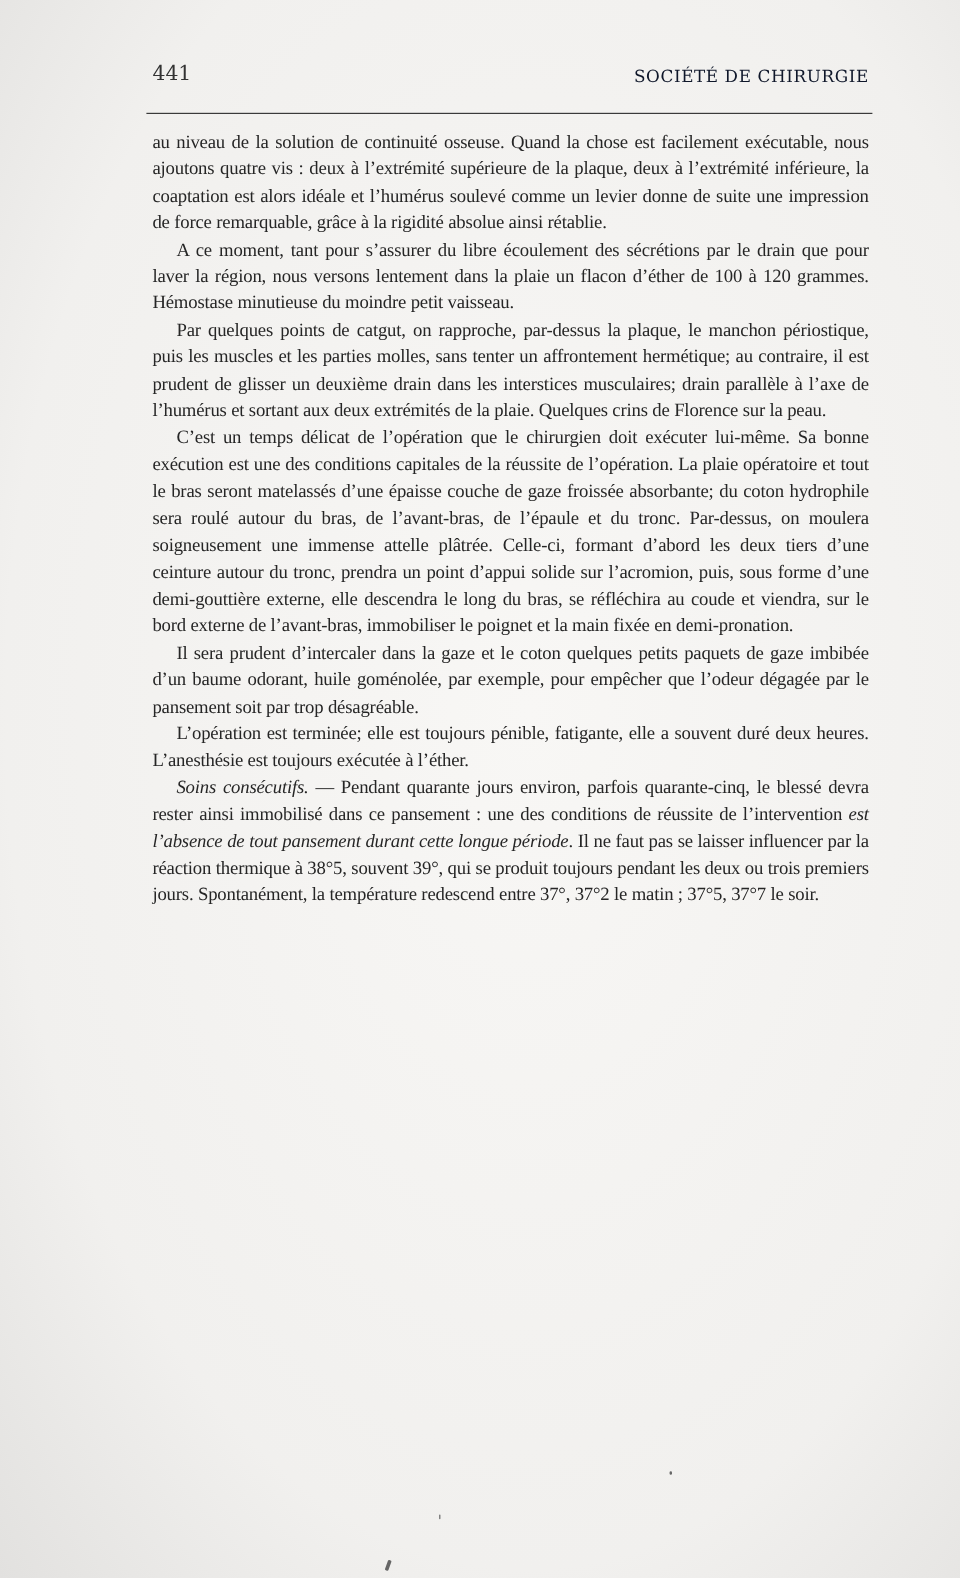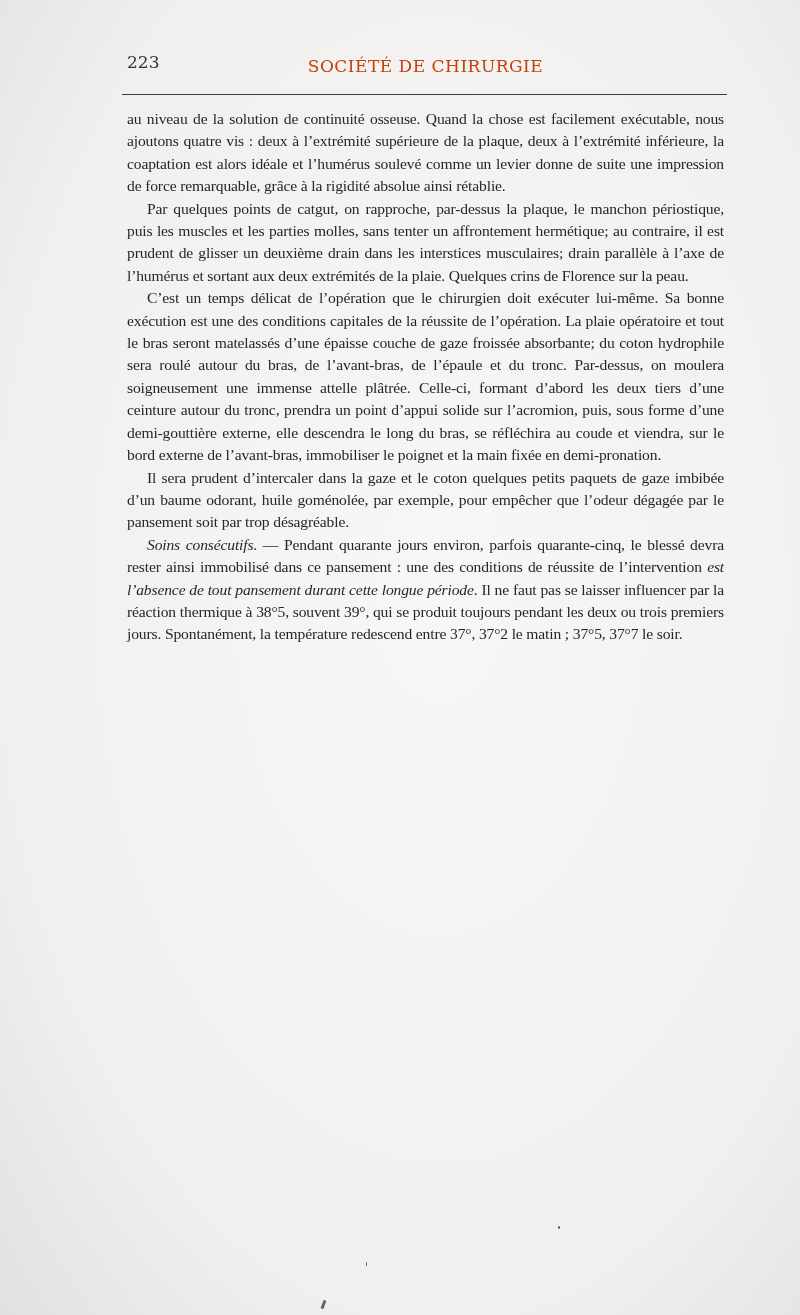--- a/index.html
+++ b/index.html
@@ -11,22 +11,22 @@
     color: #262626;
     position: relative;
   }
   .page { position: absolute; left: 127px; top: 52px; width: 597px; }
   .header { position: relative; height: 26px; }
   .page-number {
     position: absolute; left: 0; top: 0;
     font-size: 17px; color: #333;
   }
   .running-title {
-    position: absolute; left: 0; right: 0; top: 4px; text-align: center;
-    font-size: 17px; letter-spacing: 0.5px; color: #c2410c;
+    position: absolute; left: 0; right: 0; top: 4px; text-align: right;
+    font-size: 14px; letter-spacing: 0.5px; color: #0f172a;
   }
   .rule {
     position: absolute; left: -5px; right: -3px; top: 42px;
     border-top: 1.6px solid #3a3a3a;
   }
   .body { position: absolute; top: 56px; left: 0; width: 597px; font-family: Liberation Serif, serif; }
   p {
     margin: 0; font-size: 15.6px; line-height: 22.4px;
     text-align: justify; text-align-last: left;
     letter-spacing: -0.15px;
@@ -38,31 +38,33 @@
     line-height: 22px; padding-left: 20px;
   }
   .subheading em, em { font-style: italic; }
   .speck { position: absolute; background: #666; border-radius: 1px; }
 </style>
 </head>
 <body>
 
 <div class="page">
   <div class="header">
-    <span class="page-number">223</span>
+    <span class="page-number">441</span>
     <span class="running-title">SOCIÉTÉ DE CHIRURGIE</span>
     <div class="rule"></div>
   </div>
 
   <div class="body">
     <p>au niveau de la solution de continuité osseuse. Quand la chose est facilement exécutable, nous ajoutons quatre vis : deux à l’extrémité supérieure de la plaque, deux à l’extrémité inférieure, la coaptation est alors idéale et l’humérus soulevé comme un levier donne de suite une impression de force remarquable, grâce à la rigidité absolue ainsi rétablie.</p>
+    <p class="indent">A ce moment, tant pour s’assurer du libre écoulement des sécrétions par le drain que pour laver la région, nous versons lentement dans la plaie un flacon d’éther de 100 à 120 grammes. Hémostase minutieuse du moindre petit vaisseau.</p>
     <p class="indent">Par quelques points de catgut, on rapproche, par-dessus la plaque, le manchon périostique, puis les muscles et les parties molles, sans tenter un affrontement hermétique; au contraire, il est prudent de glisser un deuxième drain dans les interstices musculaires; drain parallèle à l’axe de l’humérus et sortant aux deux extrémités de la plaie. Quelques crins de Florence sur la peau.</p>
 
 
     <p class="indent">C’est un temps délicat de l’opération que le chirurgien doit exécuter lui-même. Sa bonne exécution est une des conditions capitales de la réussite de l’opération. La plaie opératoire et tout le bras seront matelassés d’une épaisse couche de gaze froissée absorbante; du coton hydrophile sera roulé autour du bras, de l’avant-bras, de l’épaule et du tronc. Par-dessus, on moulera soigneusement une immense attelle plâtrée. Celle-ci, formant d’abord les deux tiers d’une ceinture autour du tronc, prendra un point d’appui solide sur l’acromion, puis, sous forme d’une demi-gouttière externe, elle descendra le long du bras, se réfléchira au coude et viendra, sur le bord externe de l’avant-bras, immobiliser le poignet et la main fixée en demi-pronation.</p>
     <p class="indent">Il sera prudent d’intercaler dans la gaze et le coton quelques petits paquets de gaze imbibée d’un baume odorant, huile goménolée, par exemple, pour empêcher que l’odeur dégagée par le pansement soit par trop désagréable.</p>
+    <p class="indent">L’opération est terminée; elle est toujours pénible, fatigante, elle a souvent duré deux heures. L’anesthésie est toujours exécutée à l’éther.</p>
     <p class="indent"><em>Soins consécutifs.</em><span> — Pendant quarante jours environ, parfois quarante-cinq, le blessé devra rester ainsi immobilisé dans ce pansement : une des conditions de réussite de l’intervention </span><em>est l’absence de tout pansement durant cette longue période</em><span>. Il ne faut pas se laisser influencer par la réaction thermique à 38°5, souvent 39°, qui se produit toujours pendant les deux ou trois premiers jours. Spontanément, la température redescend entre 37°, 37°2 le matin ; 37°5, 37°7 le soir.</span></p>
   </div>
 </div>
 
 <div class="speck" style="left:322px;top:1300px;width:3px;height:9px;transform:rotate(20deg);"></div>
 <div class="speck" style="left:366px;top:1262px;width:1px;height:4px;"></div>
 <div class="speck" style="left:558px;top:1226px;width:2px;height:3px;"></div>
 
 </body></html>

